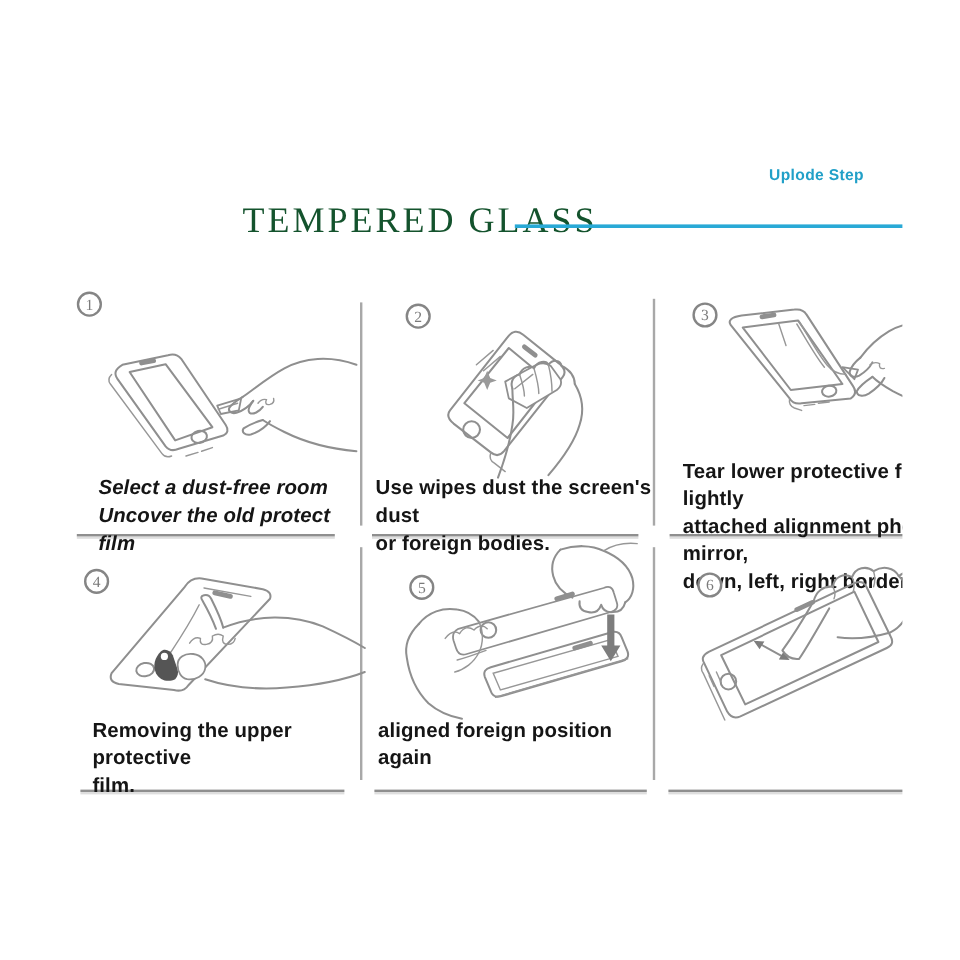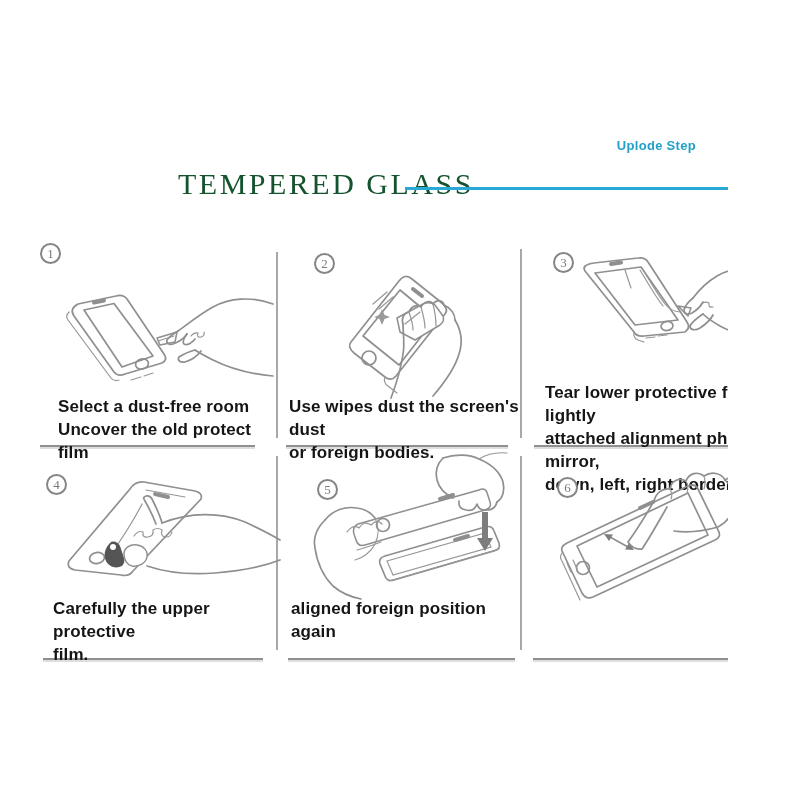--- a/index.html
+++ b/index.html
@@ -1,18 +1,19 @@
 <!DOCTYPE html>
 <html><head>
 <meta charset="utf-8">
 <style>
   html,body{margin:0;padding:0;background:#ffffff;}
   #page{
     position:relative;width:728px;height:800px;background:#ffffff;overflow:hidden;
     font-family:"Liberation Sans",sans-serif;
+    margin-left:24px;
   }
   .uplode{
     position:absolute;top:138px;right:32px;
     font-size:13px;font-weight:bold;color:#21a0c8;letter-spacing:.3px;
   }
   .title{
     position:absolute;left:178px;top:167px;margin:0;
     font-family:Liberation Serif, serif;font-weight:400;
     font-size:30px;color:#14532d;letter-spacing:2.5px;white-space:nowrap;
   }
@@ -76,21 +77,21 @@
       <path class="sk-fillw" d="M112,66 L132,60 L130,70 L115,73 Z"></path>
       <path class="sk-thin" d="M113,69 L129,64"></path>
 
       <path class="sk" d="M228,32 C206,24 184,26 168,35 C155,42 143,52 133,59"></path>
       <path class="sk" d="M133,59 C128,62 124,65 122,68 C121,71 124,73 128,72 C134,70 139,66 142,62"></path>
       <path class="sk" d="M142,62 C139,66 137,70 139,72 C142,74 147,71 150,67"></path>
       <path class="sk" d="M150,78 C143,80 137,83 134,85 C132,88 135,91 140,90 C147,88 153,83 156,79"></path>
       <path class="sk" d="M228,104 C205,102 184,96 168,88 C160,84 153,80 150,78"></path>
       <path class="sk-thin" d="M146,64 q3,-4 7,-3 q-2,5 3,4 q4,-1 3,-5"></path>
     </svg>
-    <p class="caption" style="left:18px;top:153px;">Select a dust-free room
+    <p class="caption" style="left:18px;top:153px;font-style:italic;">Select a dust-free room
 Uncover the old protect film</p>
   </div>
 
   <div class="cell" style="left:276px;top:243px;width:244px;height:204px;">
     <span class="stepnum" style="left:38px;top:10px;">
         <span>2</span>
       </span>
     <svg class="illus" style="left:9px;top:3px;" width="225" height="158" viewBox="0 0 225 158">
 
       <path class="sk" d="M127,33 L157,57 Q164,63 160,68 L111,130 Q106,136 100,131 L69,107 Q62,101 66,96 L114,35 Q120,27 127,33 Z"></path>
@@ -157,21 +158,21 @@
 
       <path class="sk-fillw" d="M74,84 C74,78 80,74 87,75 C94,76 98,81 97,87 C96,93 89,97 82,96 C77,95 74,90 74,84 Z"></path>
 
       <path class="sk-thin" d="M84,66 q4,-6 9,-4 q-1,6 5,5 q6,-1 5,-7 q5,-3 9,0 q-2,7 4,7 q5,0 6,-5"></path>
 
       <path class="sk" d="M95,31 q-3,-4 1,-5 q4,-1 6,3 M95,31 C99,38 103,46 106,54 M102,29 C106,37 110,45 112,53"></path>
 
       <path class="sk" d="M112,53 C140,42 170,42 195,52 C208,58 220,64 230,70"></path>
       <path class="sk" d="M97,96 C115,102 140,105 165,103 C190,101 212,97 230,90"></path>
     </svg>
-    <p class="caption" style="left:13px;top:148px;">Carefully the upper protective
+    <p class="caption" style="left:13px;top:148px;">Removing the upper protective
 film.</p>
   </div>
 
   <div class="cell" style="left:276px;top:450px;width:244px;height:208px;">
     <span class="stepnum" style="left:41px;top:29px;">
         <span>5</span>
       </span>
     <svg class="illus" style="left:19px;top:0px;" width="215" height="150" viewBox="0 0 215 150">
 
       <path class="sk" d="M90,106 L190,77 Q197,75 199,81 L204,93 Q206,99 199,101 L99,130 Q92,132 90,126 L85,114 Q83,108 90,106 Z"></path>

